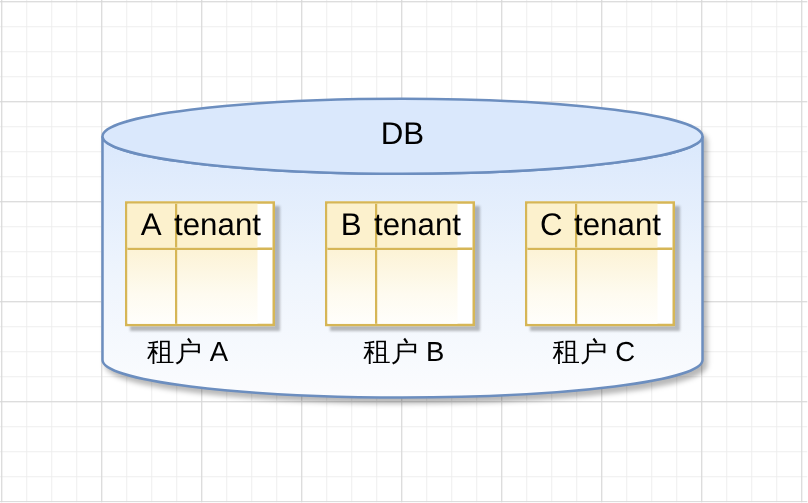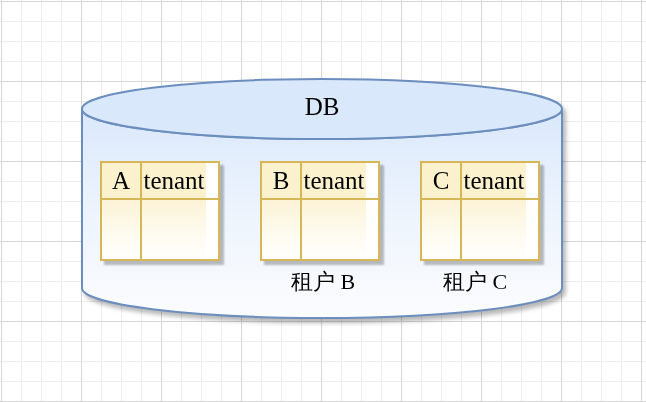--- a/index.html
+++ b/index.html
@@ -11,21 +11,20 @@
   .canvas {
     position: relative; width: 646px; height: 402px;
     background-color: #ffffff;
     background-image:
       linear-gradient(to right, #d6d6d6 1px, transparent 1px),
       linear-gradient(to bottom, #d6d6d6 1px, transparent 1px),
       linear-gradient(to right, #ededed 1px, transparent 1px),
       linear-gradient(to bottom, #ededed 1px, transparent 1px);
     background-size: 80px 80px, 80px 80px, 20px 20px, 20px 20px;
     background-position: 1px 1px;
-    font-family: Liberation Serif, serif;
   }
   .cylinder-svg {
     position: absolute; left: 80px; top: 77px;
     filter: drop-shadow(3px 4px 2px rgba(0,0,0,0.28));
   }
   .db-label {
     position: absolute; left: 80px; top: 93px; width: 484px;
     text-align: center; font-size: 25px; line-height: 28px;
   }
   .tenant-table {
@@ -92,16 +91,17 @@
     <div class="row header">
       <div class="cell key">C</div>
       <div class="cell val">tenant</div>
     </div>
     <div class="row body">
       <div class="cell key"></div>
       <div class="cell val"></div>
     </div>
   </div>
 
+  <div class="caption" style="left:90px">租户 A</div>
   <div class="caption" style="left:415px">租户 C</div>
   <div class="caption" style="left:263px">租户 B</div>
 
 </div>
 
 </body></html>

